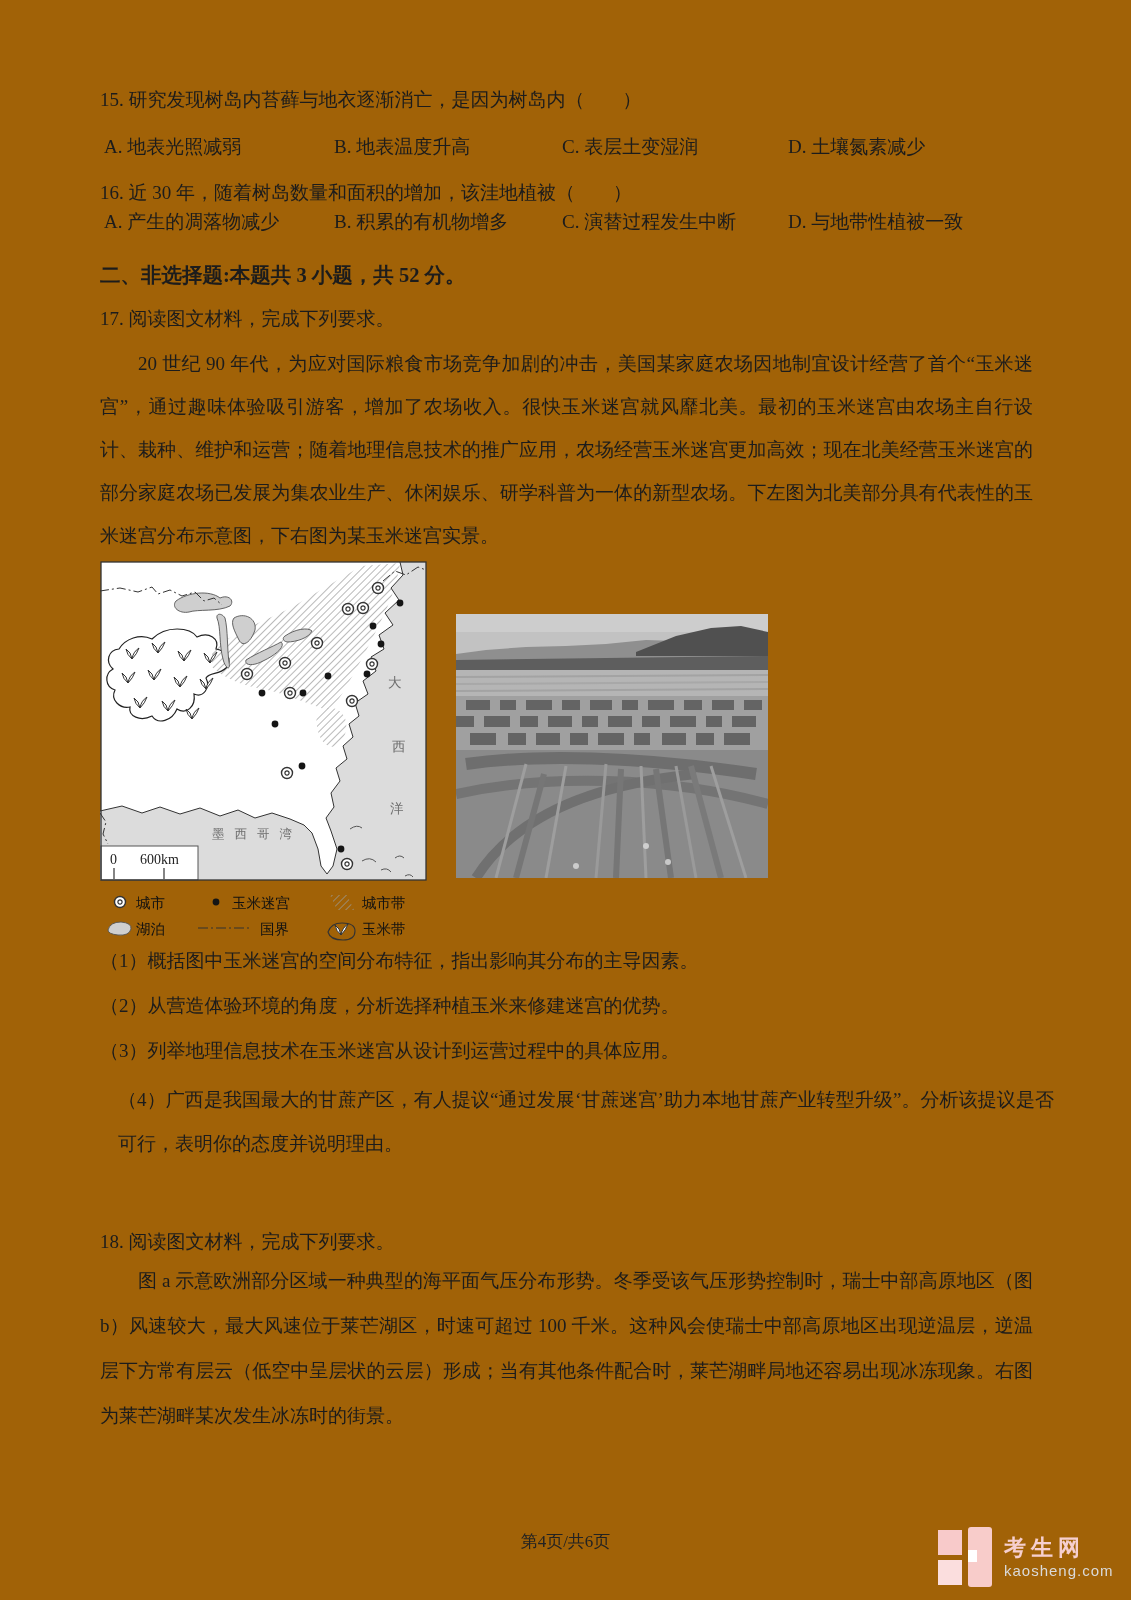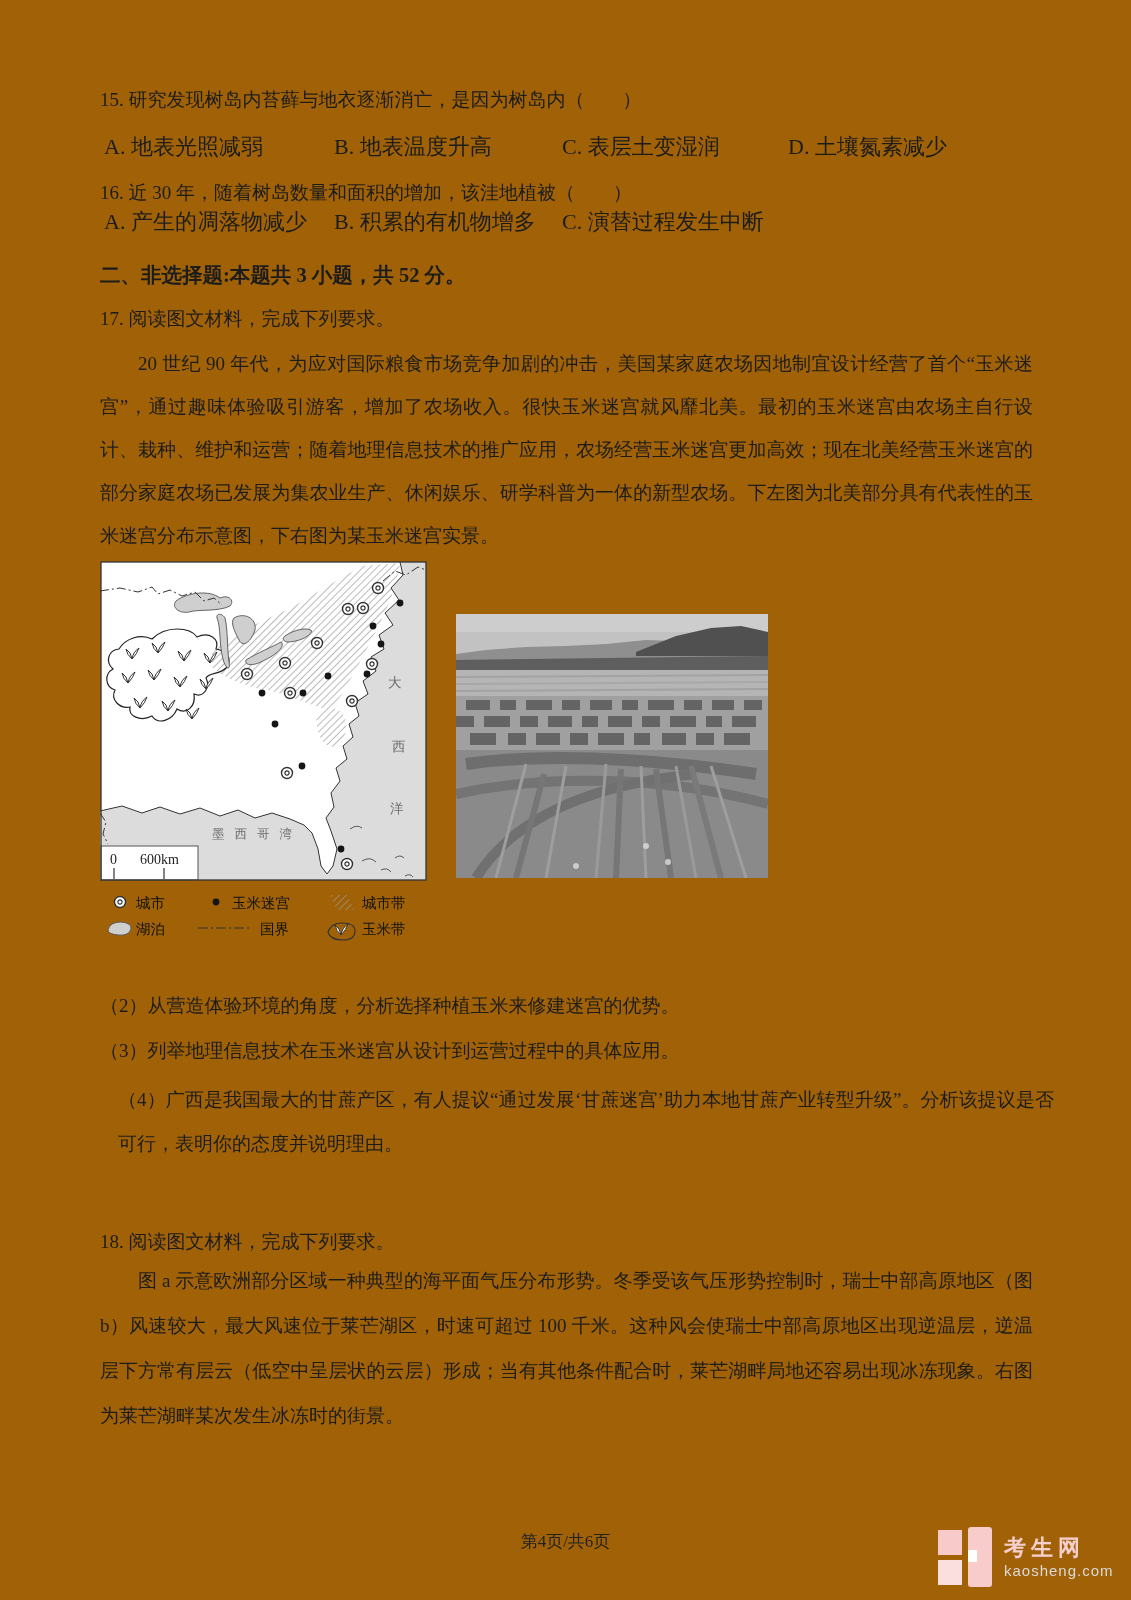--- a/index.html
+++ b/index.html
@@ -6,21 +6,21 @@
   html,body { margin:0; padding:0; background:#ffffff; }
   .page {
     position: relative;
     width: 1131px; height: 1600px;
     background: #a16207;
     font-family: "Liberation Serif", "DejaVu Serif", serif;
     color: #1c1c1c;
     overflow: hidden;
   }
   .line { position:absolute; font-size:19px; line-height:28px; white-space:nowrap; }
-  .opts { position:absolute; left:104px; width:950px; display:flex; font-size:22px; line-height:28px; }
+  .opts { position:absolute; left:104px; width:950px; display:flex; font-size:19px; line-height:28px; }
   .opts span:nth-child(1){ width:230px; }
   .opts span:nth-child(2){ width:228px; }
   .opts span:nth-child(3){ width:226px; }
   .opts span:nth-child(4){ flex:1; }
   .sec-header { position:absolute; left:100px; font-size:20.5px; font-weight:bold; white-space:nowrap; }
   .para {
     position:absolute; left:100px; width:933px;
     font-size:19px; line-height:43px;
     text-align:justify; text-indent:2em;
   }
@@ -60,20 +60,21 @@
     <span>B. 地表温度升高</span>
     <span>C. 表层土变湿润</span>
     <span>D. 土壤氮素减少</span>
   </div>
 
   <div class="line" style="left:100px; top:179px;">16. 近 30 年，随着树岛数量和面积的增加，该洼地植被（　　）</div>
   <div class="opts" style="top:208px;">
     <span>A. 产生的凋落物减少</span>
     <span>B. 积累的有机物增多</span>
     <span>C. 演替过程发生中断</span>
+    <span>D. 与地带性植被一致</span>
   </div>
 
   <div class="sec-header" style="top:261px;">二、非选择题:本题共 3 小题，共 52 分。</div>
 
   <div class="line" style="left:100px; top:305px;">17. 阅读图文材料，完成下列要求。</div>
   <div class="para" style="top:342px;">20 世纪 90 年代，为应对国际粮食市场竞争加剧的冲击，美国某家庭农场因地制宜设计经营了首个“玉米迷宫”，通过趣味体验吸引游客，增加了农场收入。很快玉米迷宫就风靡北美。最初的玉米迷宫由农场主自行设计、栽种、维护和运营；随着地理信息技术的推广应用，农场经营玉米迷宫更加高效；现在北美经营玉米迷宫的部分家庭农场已发展为集农业生产、休闲娱乐、研学科普为一体的新型农场。下左图为北美部分具有代表性的玉米迷宫分布示意图，下右图为某玉米迷宫实景。</div>
 
   <div class="figure" style="left:100px; top:561px;">
     <svg width="327" height="380" viewBox="0 0 327 380">
       <defs>
@@ -261,20 +262,21 @@
         <path d="M160,264 L165,155" stroke="#767676" stroke-width="6"></path>
         <path d="M215,264 L200,155" stroke="#767676" stroke-width="6"></path>
         <path d="M265,264 L235,152" stroke="#7a7a7a" stroke-width="6"></path>
       </g>
       <circle cx="190" cy="232" r="3" fill="#cfcfcf"></circle>
       <circle cx="212" cy="248" r="3" fill="#c8c8c8"></circle>
       <circle cx="120" cy="252" r="3" fill="#cccccc"></circle>
     </svg>
   </div>
 
+  <div class="subq" style="top:947px;">（1）概括图中玉米迷宫的空间分布特征，指出影响其分布的主导因素。</div>
   <div class="subq" style="top:992px;">（2）从营造体验环境的角度，分析选择种植玉米来修建迷宫的优势。</div>
   <div class="subq" style="top:1037px;">（3）列举地理信息技术在玉米迷宫从设计到运营过程中的具体应用。</div>
   <div class="subq-wrap" style="top:1078px;">（4）广西是我国最大的甘蔗产区，有人提议“通过发展‘甘蔗迷宫’助力本地甘蔗产业转型升级”。分析该提议是否可行，表明你的态度并说明理由。</div>
 
   <div class="line" style="left:100px; top:1228px;">18. 阅读图文材料，完成下列要求。</div>
   <div class="para para2" style="top:1258px;">图 a 示意欧洲部分区域一种典型的海平面气压分布形势。冬季受该气压形势控制时，瑞士中部高原地区（图 b）风速较大，最大风速位于莱芒湖区，时速可超过 100 千米。这种风会使瑞士中部高原地区出现逆温层，逆温层下方常有层云（低空中呈层状的云层）形成；当有其他条件配合时，莱芒湖畔局地还容易出现冰冻现象。右图为莱芒湖畔某次发生冰冻时的街景。</div>
 
   <div class="footer">第4页/共6页</div>
 
   <div class="watermark">

